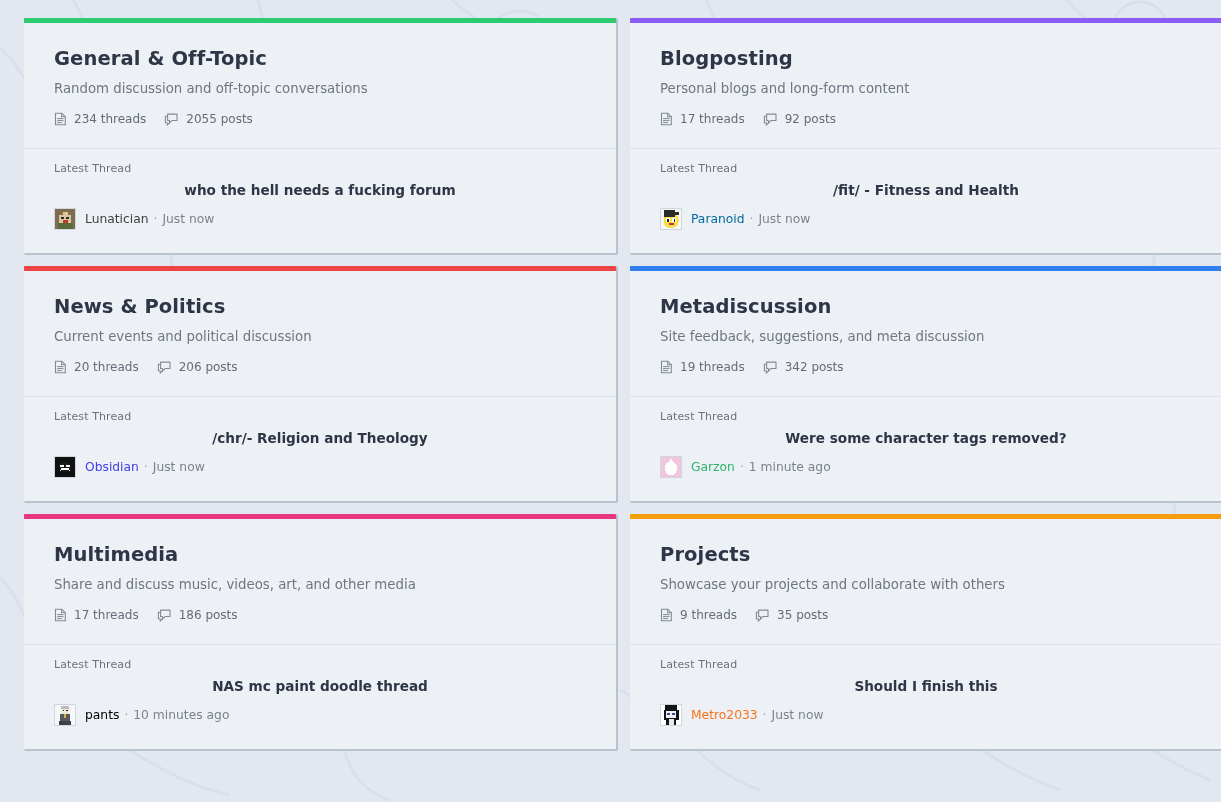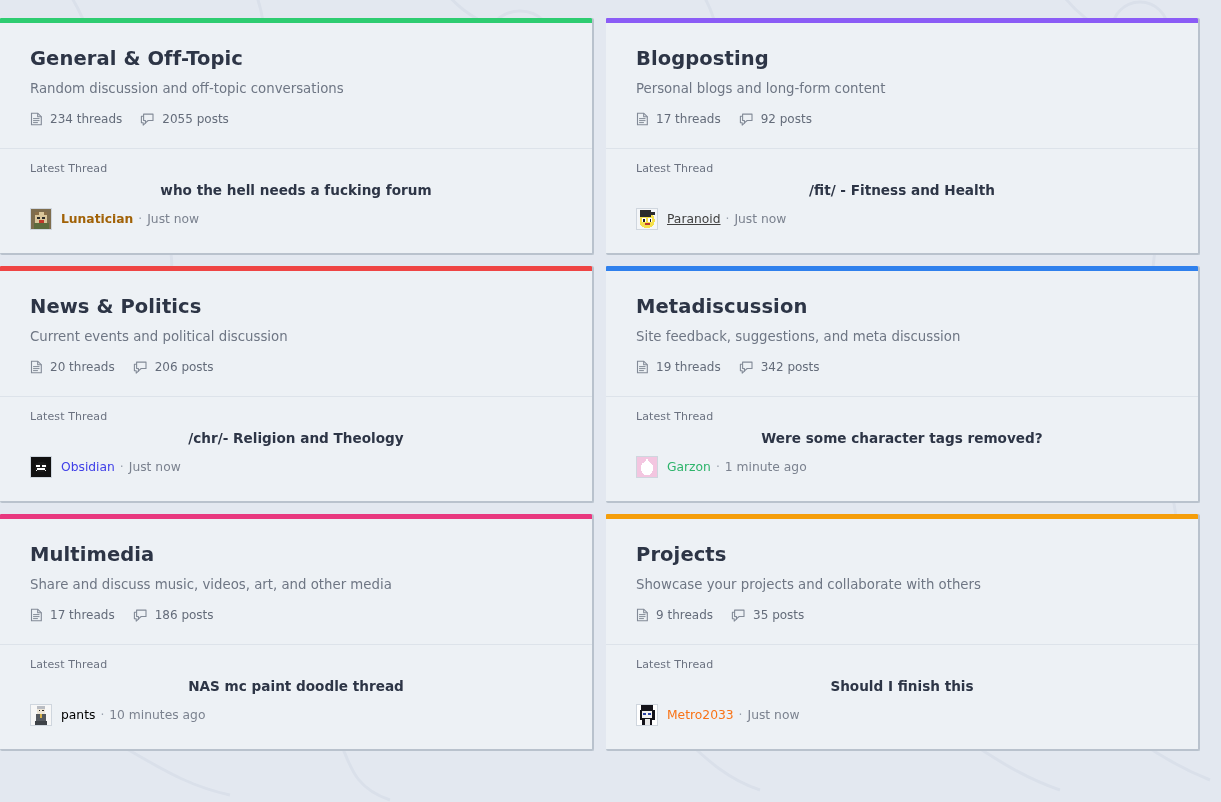--- a/index.html
+++ b/index.html
@@ -18,21 +18,21 @@
     opacity:.55;
     pointer-events:none;
   }
   #board-grid{
     position:relative;
     z-index:1;
     display:grid;
     grid-template-columns:594px 594px;
     column-gap:12px;
     row-gap:11px;
-    padding:18px 14px 0 0;
+    padding:18px 14px 0 24px;
   }
   .board-card{
     background:#edf1f5;
     border-radius:2px;
     border-right:2px solid #b9c2cd;
     border-bottom:2px solid #b9c2cd;
     position:relative;
     padding:0;
     min-height:237px;
   }
@@ -165,21 +165,21 @@
               <rect width="16" height="16" fill="#7e6d4e"></rect>
         <rect x="3" y="2" width="10" height="9" fill="#d9c69a"></rect>
         <rect x="3" y="2" width="3" height="3" fill="#8a6f48"></rect>
               <rect x="10" y="2" width="3" height="3" fill="#8a6f48"></rect>
         <rect x="5" y="6" width="2" height="2" fill="#2a2a2a"></rect>
               <rect x="9" y="6" width="2" height="2" fill="#2a2a2a"></rect>
         <rect x="6" y="9" width="4" height="2" fill="#c0392b"></rect>
         <rect x="2" y="11" width="12" height="5" fill="#5c6b3e"></rect>
             </svg>
           </span>
-        <a class="uname" style="color: #a16207; font-weight: bold;">Lunatician</a>
+        <a class="uname" style="color: #404040;">Lunatician</a>
         <span class="sep">·</span>
         <span class="ago">Just now</span>
       </div>
     </div>
   </div>
 
   <div class="board-card">
     <div class="accent-bar" style="background: rgb(139, 92, 246);"></div>
     <div class="card-body">
       <h2 class="board-title">Blogposting</h2>
@@ -217,21 +217,21 @@
         <rect x="2" y="3" width="12" height="12" rx="5" fill="#f5e04b"></rect>
         <rect x="2" y="1" width="9" height="5" fill="#2b2b2b"></rect>
               <rect x="10" y="2" width="4" height="3" fill="#2b2b2b"></rect>
         <rect x="4" y="7" width="3" height="3" fill="#fff"></rect>
               <rect x="9" y="7" width="3" height="3" fill="#fff"></rect>
         <rect x="5" y="8" width="1" height="2" fill="#222"></rect>
               <rect x="10" y="8" width="1" height="2" fill="#222"></rect>
         <rect x="6" y="11" width="4" height="2" fill="#c0392b"></rect>
             </svg>
           </span>
-        <a class="uname" style="color: #404040; text-decoration: underline;">Paranoid</a>
+        <a class="uname" style="color: #0369a1;">Paranoid</a>
         <span class="sep">·</span>
         <span class="ago">Just now</span>
       </div>
     </div>
   </div>
 
   <div class="board-card">
     <div class="accent-bar" style="background: rgb(239, 68, 68);"></div>
     <div class="card-body">
       <h2 class="board-title">News &amp; Politics</h2>

